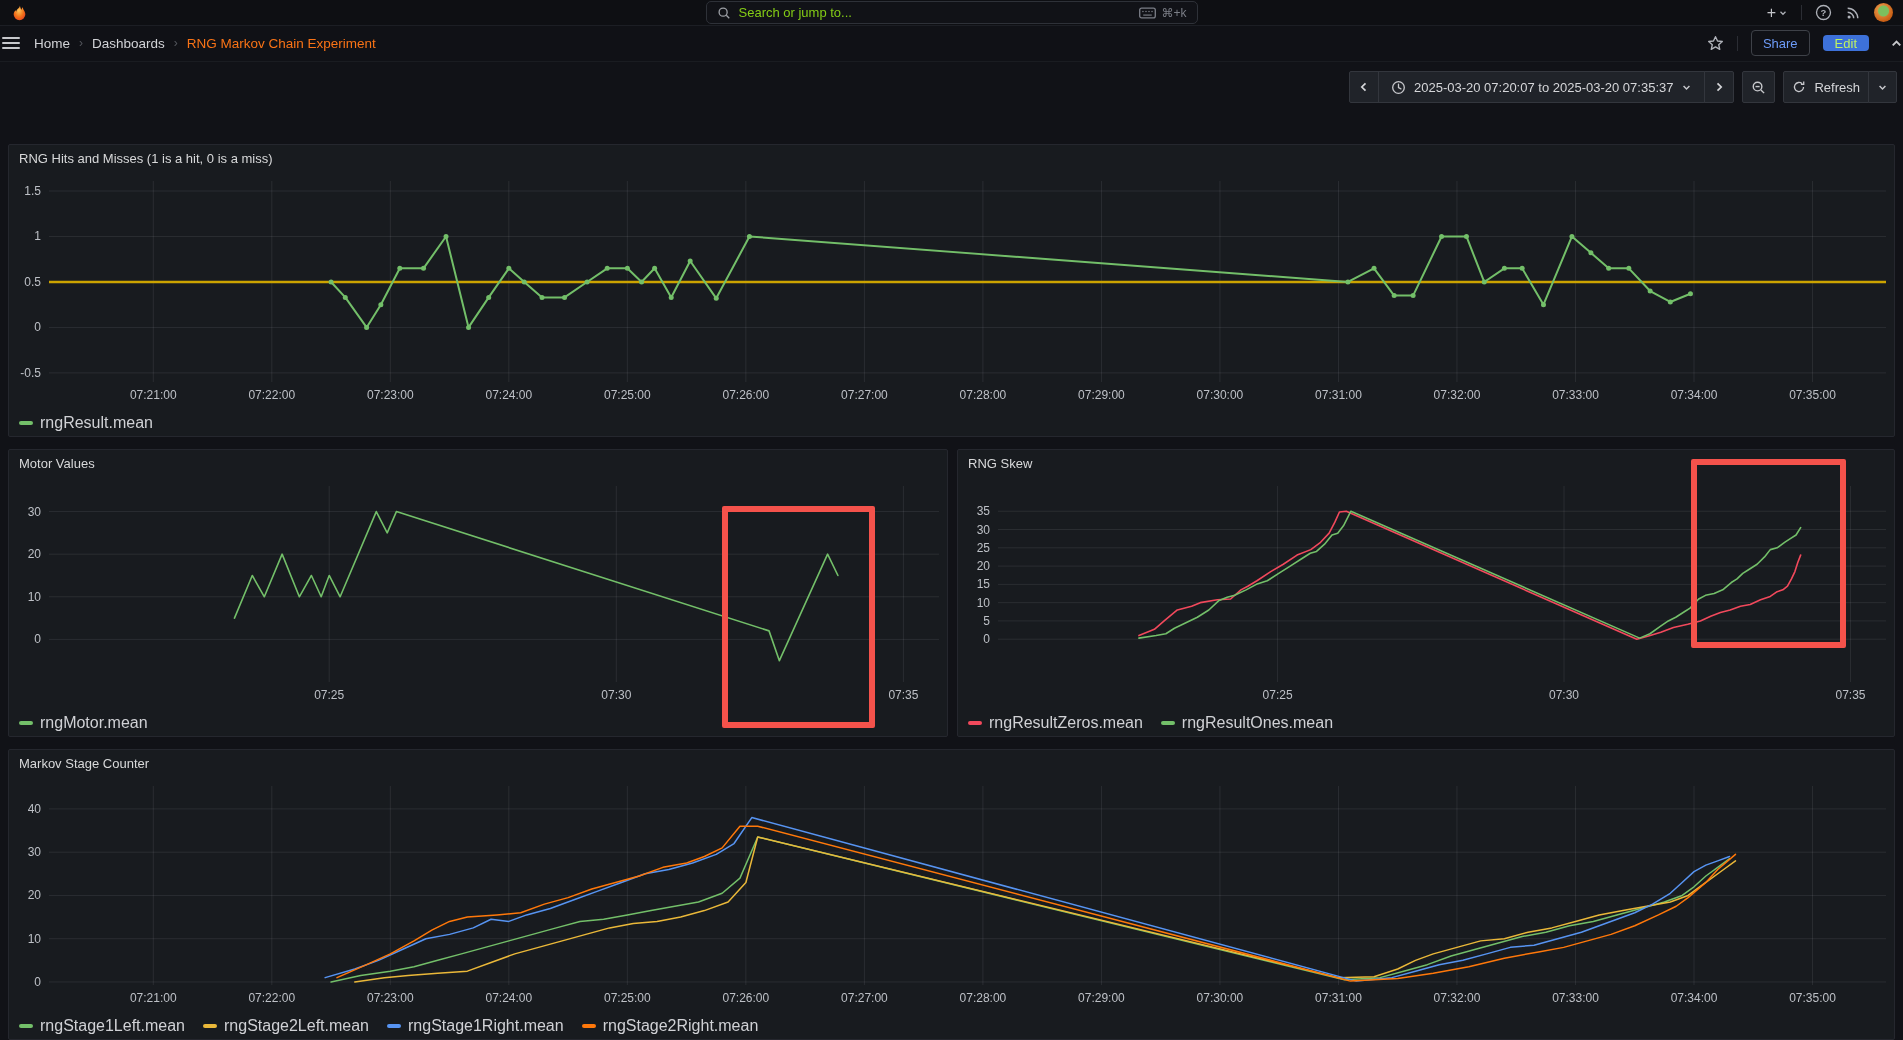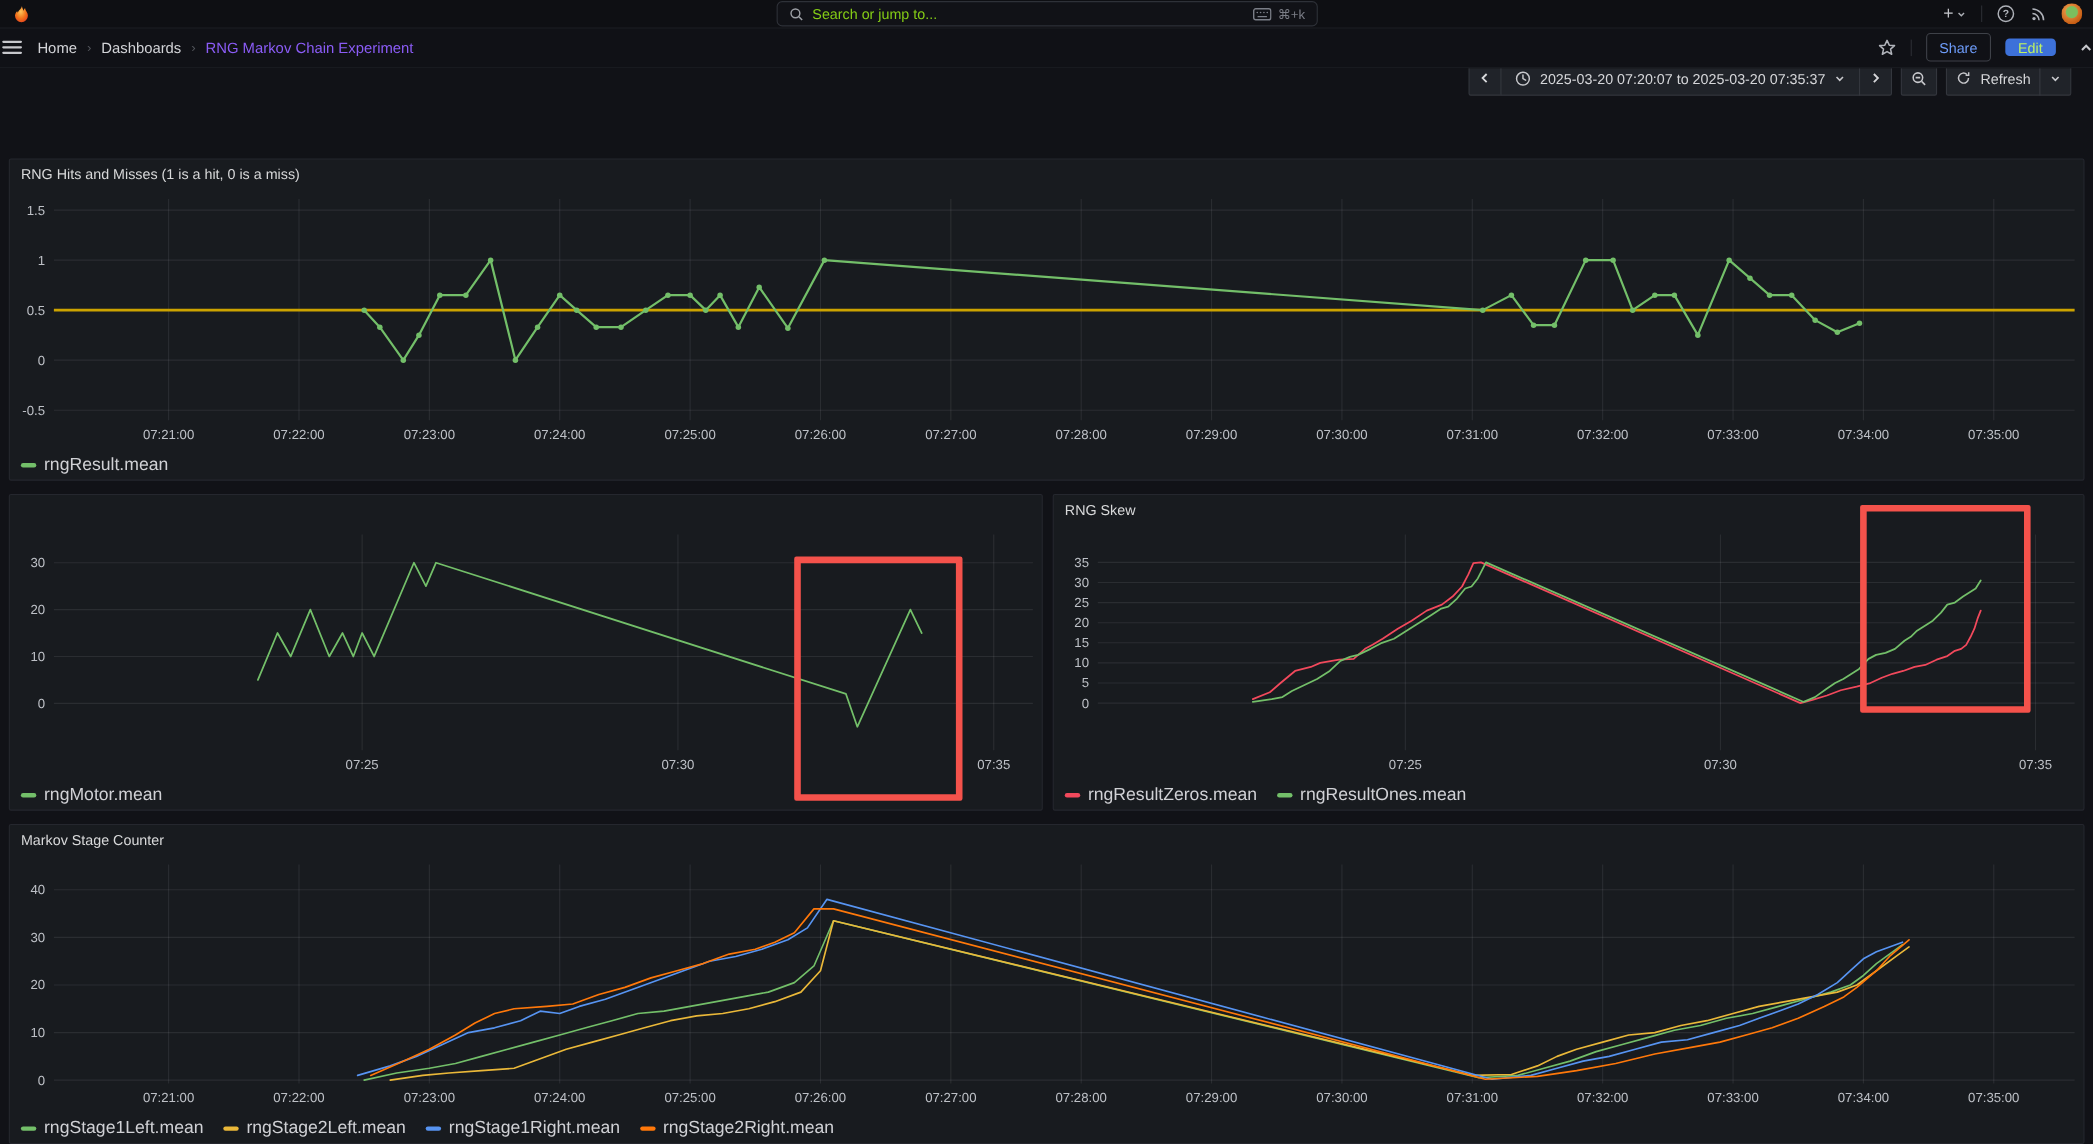--- a/index.html
+++ b/index.html
@@ -27,30 +27,30 @@
                radial-gradient(circle at 40% 35%, #f2a654, #c55a11 75%);}
   
   .crumbbar{position:absolute;left:0;top:25px;width:100%;height:37px;background:#101116;
     border-bottom:1px solid #1a1c21;display:flex;align-items:center;padding:0 0;
     box-sizing:border-box;z-index:19;}
   .burger{width:18px;height:12px;display:flex;flex-direction:column;justify-content:space-between;
     margin:0 14px 0 2px;cursor:pointer;}
   .burger div{height:2px;background:#c7c8cc;border-radius:1px;}
   .crumbs{display:flex;align-items:center;gap:9px;font-size:13.5px;}
   .crumb-link{color:#d2d3d7;cursor:pointer;}
-  .crumb-cur{color:#8b5cf6;}
+  .crumb-cur{color:#f97316;}
   .crumb-sep{color:#53565c;font-size:12px;}
   .crumb-right{margin-left:auto;display:flex;align-items:center;gap:13px;}
   .btn-share{height:24px;padding:0 11px;border:1px solid #3e4148;border-radius:4px;
     background:rgba(0,0,0,0);color:var(--link-blue,#6d9bf8);font-weight:500;display:flex;
     align-items:center;cursor:pointer;}
   .btn-edit{height:16px;padding:0 12px;border-radius:4px;background:var(--accent,#3d71d9);
     color:#bef264;font-weight:500;display:flex;align-items:center;cursor:pointer;margin-right:8px;}
   
-  .controls{position:absolute;top:71px;right:20px;height:16px;display:flex;align-items:flex-end;z-index:18;}
+  .controls{position:absolute;top:71px;right:6px;height:16px;display:flex;align-items:flex-start;z-index:18;}
   .grp{display:flex;align-items:center;}
   .btn{height:32px;background:#202329;border:1px solid #33363d;display:flex;align-items:center;
     justify-content:center;color:#d5d6d9;font-size:13px;box-sizing:border-box;cursor:pointer;
     padding:0 8px;}
   .grp .btn + .btn{margin-left:-1px;}
   .grp .btn:first-child{border-radius:2px 0 0 2px;}
   .grp .btn:last-child{border-radius:0 2px 2px 0;}
   .btn.single{border-radius:2px;}
   .timebtn{gap:8px;font-weight:500;padding:0 12px;}
   .gap{width:8px;}
@@ -287,20 +287,21 @@
     </div>
   <div class="legend">
       <span class="li">
         <span class="sw" style="background: rgb(115, 191, 105);"></span>
         <span>rngResult.mean</span>
       </span>
     </div>
 </section>
 
 <section class="panel p1">
+  <div class="panel-title">Motor Values</div>
   <div class="chart">
       <svg width="938" height="232">
         <line x1="40" x2="930" y1="161.3913043478261" y2="161.3913043478261" stroke="rgba(204,204,220,0.10)" stroke-width="1"></line>
         <text x="32" y="165.3913043478261" text-anchor="end" fill="#bdc0c6" font-size="12">0</text>
         <line x1="40" x2="930" y1="118.78260869565217" y2="118.78260869565217" stroke="rgba(204,204,220,0.10)" stroke-width="1"></line>
         <text x="32" y="122.78260869565217" text-anchor="end" fill="#bdc0c6" font-size="12">10</text>
         <line x1="40" x2="930" y1="76.17391304347827" y2="76.17391304347827" stroke="rgba(204,204,220,0.10)" stroke-width="1"></line>
         <text x="32" y="80.17391304347827" text-anchor="end" fill="#bdc0c6" font-size="12">20</text>
         <line x1="40" x2="930" y1="33.565217391304344" y2="33.565217391304344" stroke="rgba(204,204,220,0.10)" stroke-width="1"></line>
         <text x="32" y="37.565217391304344" text-anchor="end" fill="#bdc0c6" font-size="12">30</text>

